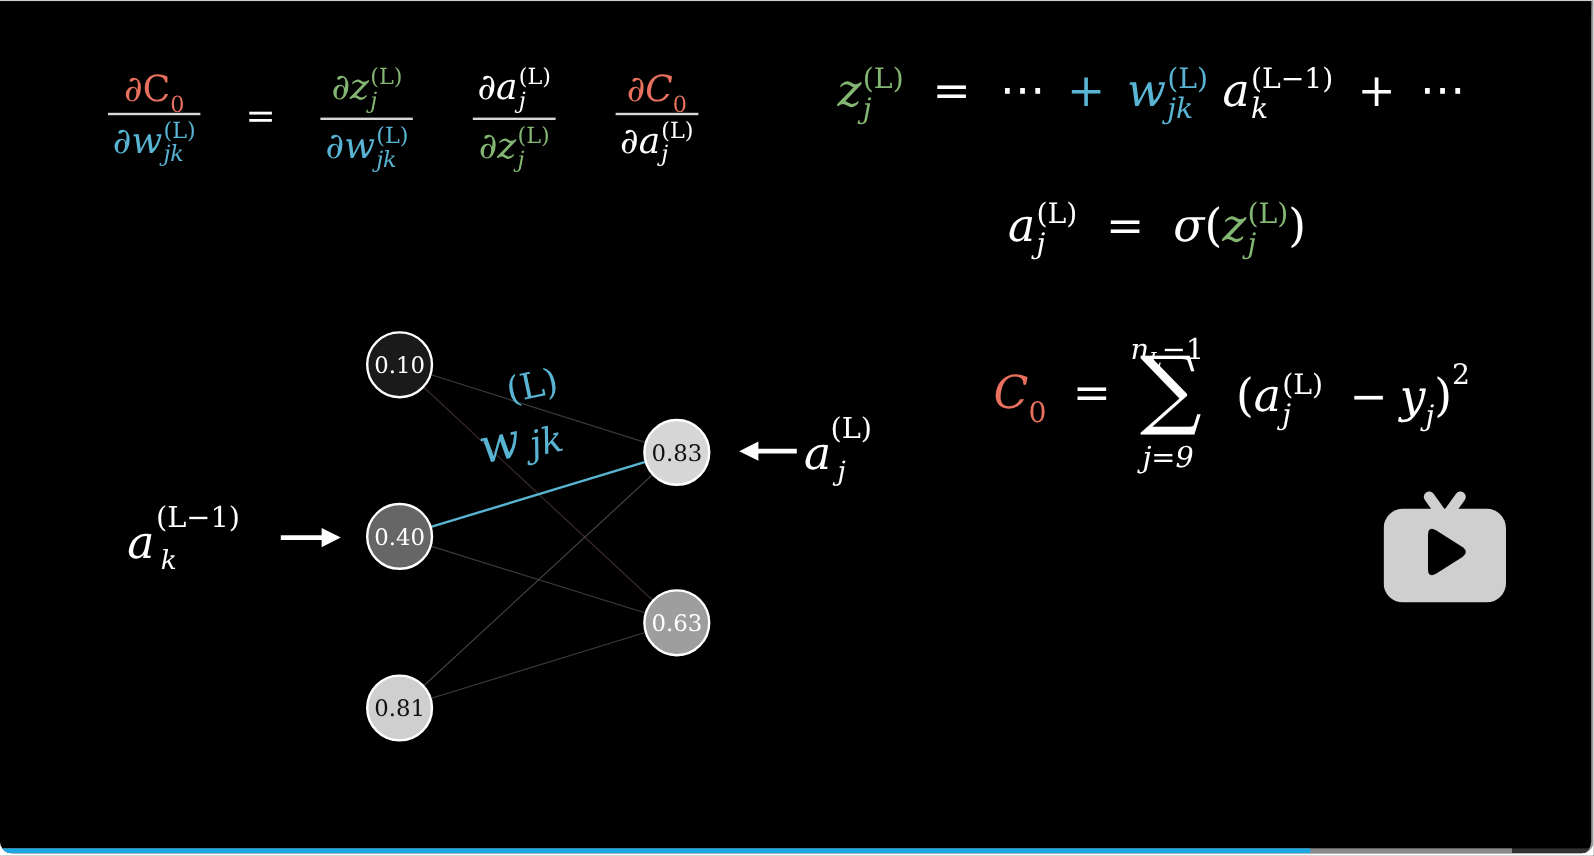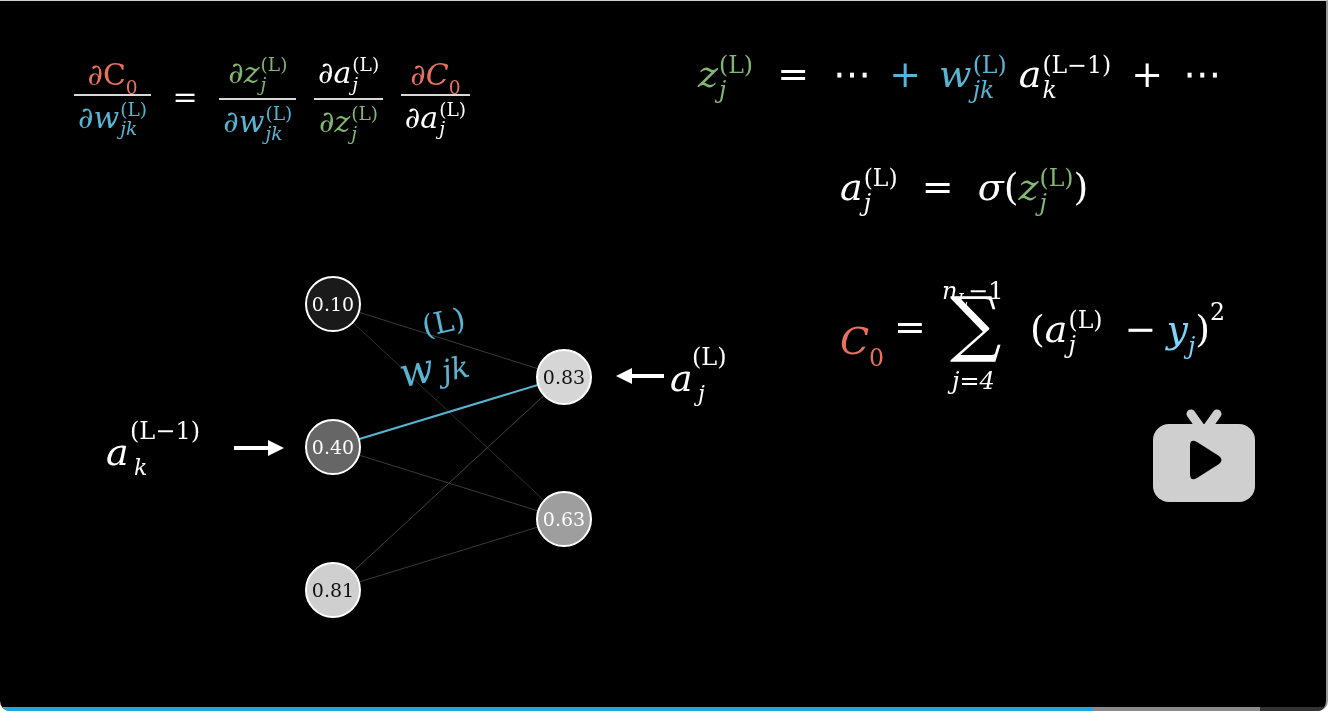--- a/index.html
+++ b/index.html
@@ -3,23 +3,23 @@
 <meta charset="utf-8">
 <style>
   html, body { margin:0; padding:0; background:#ffffff; }
   body { width:1328px; height:713px; overflow:hidden; position:relative; font-family:"DejaVu Serif", serif; }
   .frame { position:absolute; left:0; top:0; width:1326px; height:710px; background:#000; border-top:1px solid #cfcfcf; border-right:2px solid #9a9a9a; border-radius:0 0 10px 10px; overflow:hidden; }
   .math { position:absolute; color:#fff; font-family:"DejaVu Serif", serif; font-style:italic; white-space:nowrap; line-height:1; }
   .up { font-style:normal; }
   .red { color:#e8705e; }
   .blue { color:#58b4d2; }
   .green { color:#84b673; }
-  .yellow { color:#7dd3fc; }
+  .yellow { color:#ffffff; }
   .white { color:#ffffff; }
-  .frac { display:inline-flex; flex-direction:column; align-items:center; vertical-align:middle; margin:0 4px; }
+  .frac { display:inline-flex; flex-direction:column; align-items:center; vertical-align:middle; margin:0 20px; }
   .frac .num { padding:0 4px 4px 4px; }
   .frac .den { padding:4px 4px 0 4px; }
   .frac .bar { width:100%; height:2px; background:#d8d8d8; }
   .sup { font-size:0.62em; position:relative; top:-0.95em; }
   .sub { font-size:0.62em; position:relative; top:0.5em; }
   .supsub { display:inline-flex; flex-direction:column; vertical-align:middle; font-size:0.62em; line-height:1.05; margin-left:1px; }
   .supsub .s-up { font-style:normal; }
   svg.net { position:absolute; left:0; top:0; }
   .node-label { font-family:"DejaVu Serif", serif; font-size:19px; }
   .logo { position:absolute; left:1153px; top:403px; width:102px; height:98px; }
@@ -100,25 +100,25 @@
           <span>j</span>
         </span></span>
     <span class="up white" style="margin:0 12px;">=</span>
     <span class="white">σ</span><span class="up white">(</span><span class="green"><span>z</span><span class="supsub">
           <span class="s-up">(L)</span>
           <span>j</span>
         </span></span><span class="up white">)</span>
   </div>
 
   <div class="math" style="left:828px; top:262px; font-size:38px; height:140px; width:440px;">
-    <span style="position:absolute; left:12px; top:45px;margin-top:14px;" class="red"><span>C</span><span class="sub up">0</span></span>
+    <span style="position:absolute; left:0; top:45px;" class="red"><span>C</span><span class="sub up">0</span></span>
     <span style="position:absolute; left:66px; top:45px;" class="up white">=</span>
     <span style="position:absolute; left:114px; top:16px; font-size:24px;" class="white"><span>n</span><span style="font-size:16px; position:relative; top:6px;">L</span><span class="up">−1</span></span>
     <span style="position:absolute; left:122px; top:24px; font-size:72px;" class="up white">∑</span>
-    <span style="position:absolute; left:124px; top:106px; font-size:24px;" class="white">j=4</span>
+    <span style="position:absolute; left:124px; top:106px; font-size:24px;" class="white">j=9</span>
     <span style="position:absolute; left:202px; top:45px;" class="white">
       <span class="up">(</span><span>a</span><span class="supsub">
           <span class="s-up">(L)</span>
           <span>j</span>
         </span>
       <span class="up" style="margin:0 10px;">−</span><span class="yellow"><span>y</span><span class="sub">j</span></span><span class="up">)</span><span class="sup up">2</span>
     </span>
   </div>
 
   <svg class="net" width="1326" height="710">

